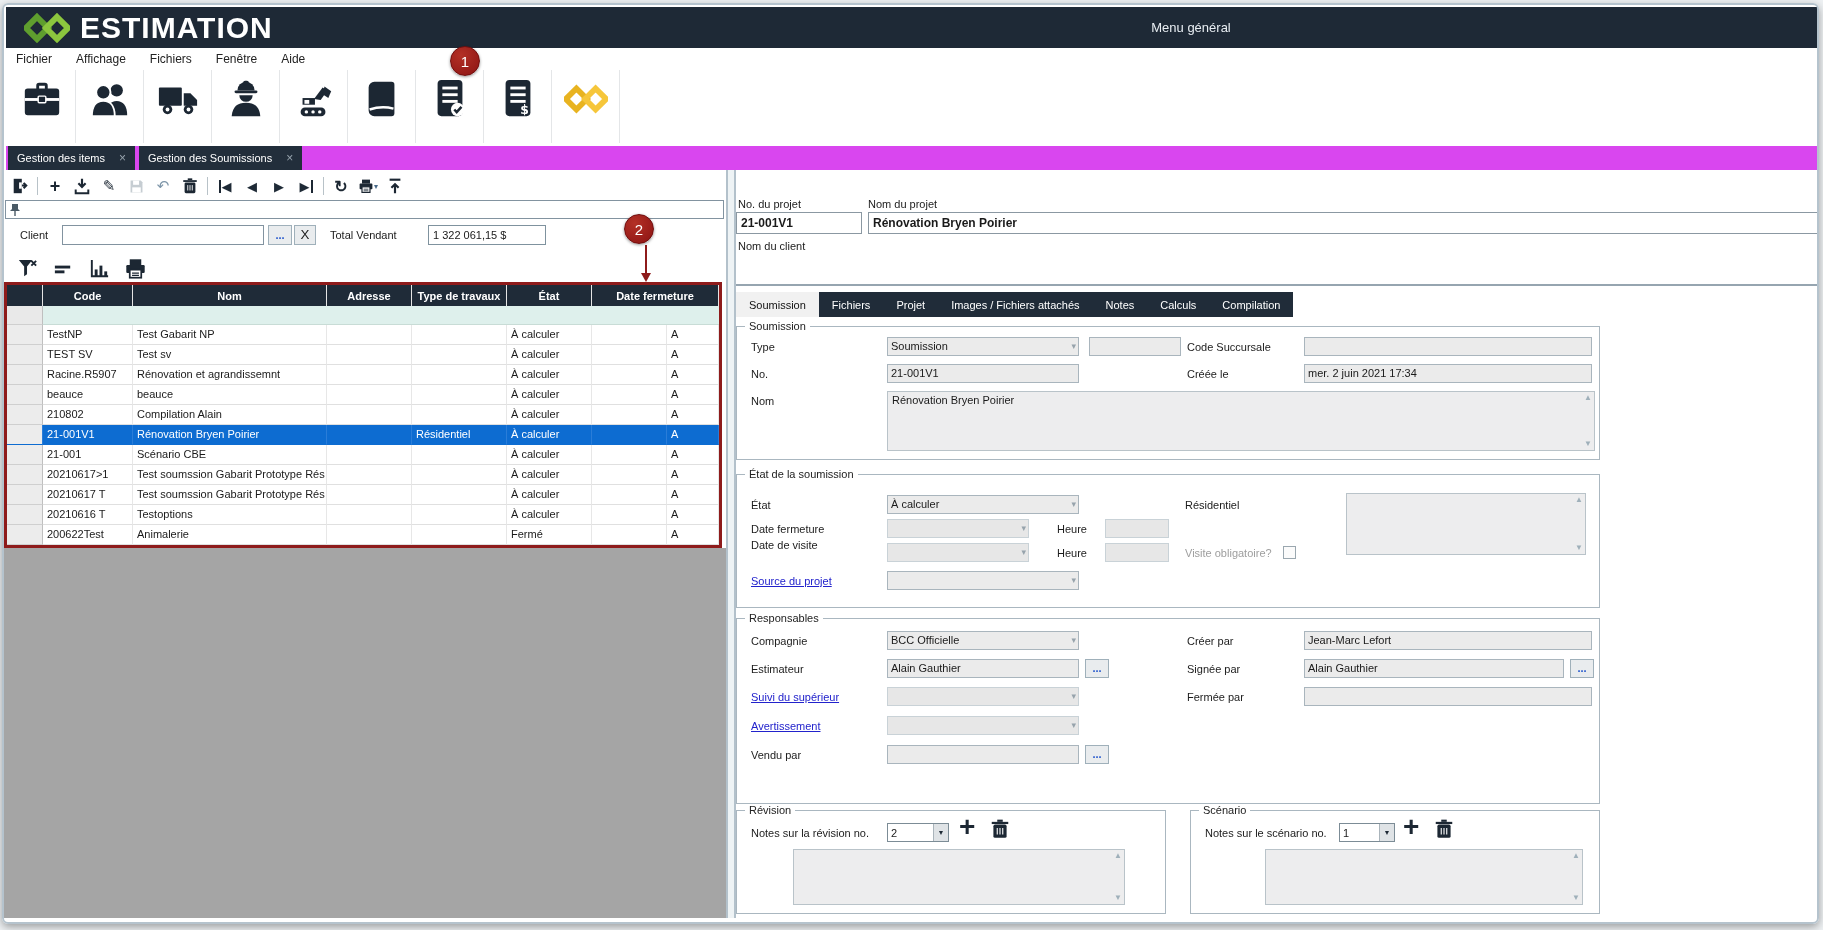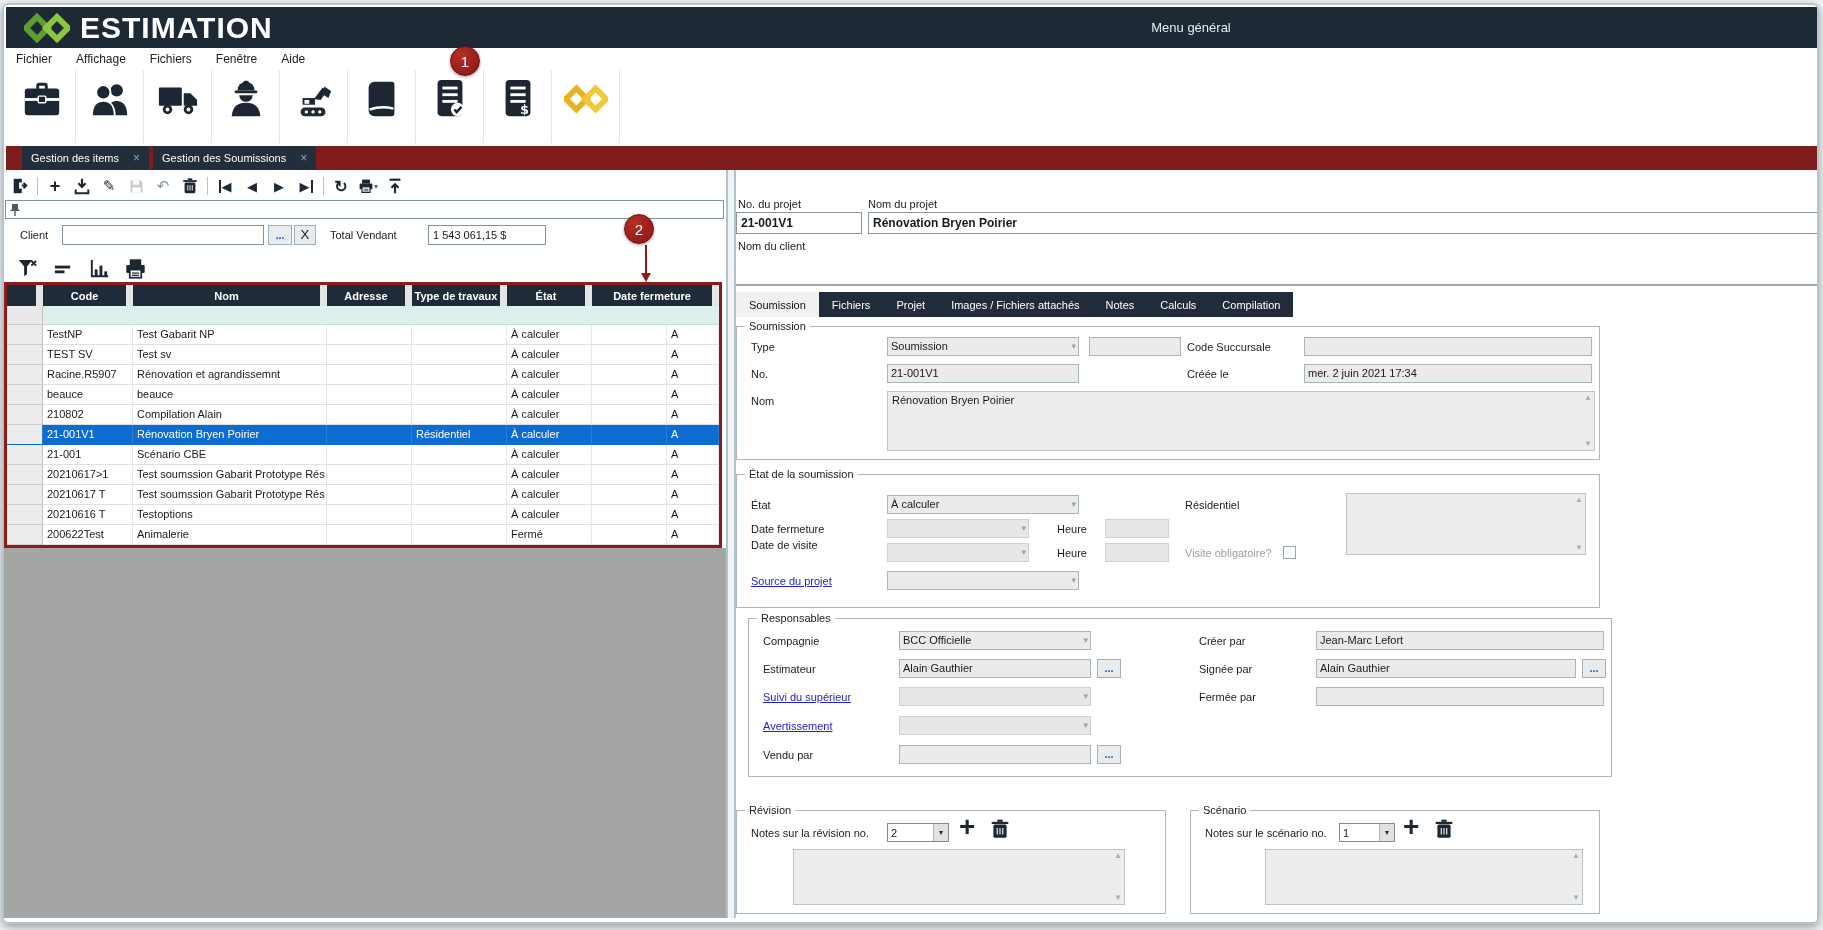--- a/index.html
+++ b/index.html
@@ -19,21 +19,21 @@
 #toolbar{position:absolute;left:8px;top:70px;height:73px;display:flex;z-index:2}
 .tb-cell{width:68px;height:73px;display:flex;align-items:flex-start;justify-content:center;padding-top:8px;border-right:1px solid #e4e6e8;cursor:pointer}
 .tb-cell svg{width:42px;height:42px}
 
 .badge{position:absolute;width:30px;height:30px;border-radius:50%;background:radial-gradient(circle at 35% 30%,#b33026,#8c1313);color:#fff;font-size:15px;display:flex;align-items:center;justify-content:center;border:1px solid #6f0e0e;box-shadow:0 1px 3px rgba(0,0,0,.4);z-index:45}
 #badge1{left:450px;top:46px}
 #badge2{left:624px;top:214px}
 #arrow2-line{position:absolute;left:645px;top:245px;width:2px;height:28px;background:#8e1b1b;z-index:45}
 #arrow2-head{position:absolute;left:641px;top:273px;width:0;height:0;border-left:5px solid transparent;border-right:5px solid transparent;border-top:9px solid #8e1b1b;z-index:45}
 
-#doctabstrip{position:absolute;left:6px;top:146px;width:1811px;height:24px;background:#7f1d1d;display:flex;align-items:flex-start;padding-left:16px;z-index:2}
+#doctabstrip{position:absolute;left:6px;top:146px;width:1811px;height:24px;background:#d946ef;display:flex;align-items:flex-start;padding-left:2px;z-index:2}
 .doctab{height:24px;background:#222e3b;color:#fff;display:inline-flex;align-items:center;padding:0 9px;margin-right:4px;font-size:11px;cursor:pointer}
 .doctab .closex{color:#97a3ad;margin-left:14px;font-size:12px;cursor:pointer}
 
 #leftpanel{position:absolute;left:4px;top:170px;width:722px;height:748px;background:#fff;z-index:2}
 #navtb{position:absolute;left:6px;top:4px;height:24px;display:flex;align-items:center;gap:7px}
 .nav-ic{display:inline-flex;align-items:center;justify-content:center;width:20px;height:20px;cursor:pointer}
 .navglyph{color:#1e2a36;font-size:13px;line-height:13px}
 .nav-sep{width:1px;height:18px;background:#b8c2c8}
 #searchbox{position:absolute;left:1px;top:30px;width:719px;height:19px;border:1px solid #8293a0;background:#fff;display:flex;align-items:center;padding:0 3px}
 #searchbox input{flex:1;border:0;outline:0;font:11px "Liberation Sans",sans-serif;color:#333;background:transparent}
@@ -43,21 +43,21 @@
 #clientdots{position:absolute;left:264px;top:55px;width:24px;height:20px;line-height:16px}
 #clientx{position:absolute;left:290px;top:55px;width:22px;height:20px;background:#e9ecee;border:1px solid #9fb0ba;text-align:center;line-height:18px;cursor:pointer;color:#222}
 #totallbl{position:absolute;left:326px;top:59px}
 #totalbox{position:absolute;left:424px;top:55px;width:118px;height:20px;border:1px solid #7f929e;background:#fff;line-height:18px;padding:0 4px}
 #filtertb{position:absolute;left:12px;top:84px;height:28px;display:flex;align-items:center;gap:13px}
 .flt-ic{display:inline-flex;align-items:center;justify-content:center;cursor:pointer}
 
 #redrect{position:absolute;left:0;top:112px;width:718px;height:266px;border:3px solid #8e1b1b;z-index:30;pointer-events:none}
 #grid{position:absolute;left:3px;top:115px;width:712px;z-index:5}
 .g-head{display:grid;grid-template-columns:36px 90px 194px 85px 95px 85px 127px;height:21px;background:#1f2b38;color:#fff;font-weight:bold}
-.g-head .th{display:flex;align-items:center;justify-content:center;border-right:7px solid #e5e5e5;overflow:hidden;white-space:nowrap;cursor:pointer}
+.g-head .th{display:flex;align-items:center;justify-content:center;border-right:1px solid #e5e5e5;overflow:hidden;white-space:nowrap;cursor:pointer}
 .g-filter{display:grid;grid-template-columns:36px 676px;height:19px}
 .g-filter .hcell{background:#e9e9e9;border-right:1px solid #bfbfbf;border-bottom:1px solid #cfcfcf}
 .g-filter .fcell{background:#def0ec;border-bottom:1px solid #c8dcd6}
 .g-row{display:grid;grid-template-columns:36px 90px 194px 85px 95px 85px 75px 52px;height:20px;background:#fff}
 .g-row .td{padding:3px 0 0 4px;border-right:1px solid #e7e7e7;border-bottom:1px solid #e0e0e0;overflow:hidden;white-space:nowrap}
 .g-row .handle{background:#ececec;border-right:1px solid #bfbfbf;border-bottom:1px solid #cfcfcf}
 .g-row.sel .td{background:#0d6cd1;color:#fff;border-right-color:#2a7dd8;border-bottom-color:#0d6cd1}
 .g-row.sel .handle{background:#ececec}
 #graybottom{position:absolute;left:0;top:378px;width:722px;height:370px;background:#a5a5a5}
 
@@ -295,21 +295,21 @@
           <rect x="5.3" y="8" width="1.4" height="5" fill="#4a5a66"></rect>
         </svg>
     </span>
   </div>
 
   <span class="lbl" id="clientlbl">Client</span>
   <input id="clientinput" style="">
   <button class="btn-dots" id="clientdots">...</button>
   <button id="clientx">X</button>
   <span class="lbl" id="totallbl">Total Vendant</span>
-  <div id="totalbox">1 543 061,15 $</div>
+  <div id="totalbox">1 322 061,15 $</div>
 
   <div id="filtertb">
       <span class="flt-ic">
         <svg width="23" height="23" viewBox="0 0 24 24">
           <path d="M3 3 h14 l-5.5 7 v8 l-3 2 v-10 z" fill="#1c2733"></path>
           <path d="M16 4 l5 5 M21 4 l-5 5" stroke="#1c2733" stroke-width="2"></path>
         </svg>
       </span>
       <span class="flt-ic">
         <svg width="23" height="23" viewBox="0 0 24 24">
@@ -515,21 +515,21 @@
     <span class="lbl" style="left:14px;top:64px">Date de visite</span>
     <div class="tb dd dis" style="left:150px;top:68px;width:142px"><span></span><span class="arw">▾</span></div>
     <span class="lbl" style="left:320px;top:72px">Heure</span>
     <div class="tb dis" style="left:368px;top:68px;width:64px"></div>
     <span class="lbl gray" style="left:448px;top:72px">Visite obligatoire?</span>
     <div class="checkbox" style="left:546px;top:71px"></div>
     <span class="link" style="left:14px;top:100px">Source du projet</span>
     <div class="tb dd" style="left:150px;top:96px;width:192px"><span></span><span class="arw">▾</span></div>
   </div>
 
-  <div class="fs" style="left:12px;top:448px;width:864px;height:159px">
+  <div class="fs" style="left:0;top:448px;width:864px;height:186px">
     <span class="lg">Responsables</span>
     <span class="lbl" style="left:14px;top:16px">Compagnie</span>
     <div class="tb dd" style="left:150px;top:12px;width:192px"><span>BCC Officielle</span><span class="arw">▾</span></div>
     <span class="lbl" style="left:450px;top:16px">Créer par</span>
     <div class="tb" style="left:567px;top:12px;width:288px">Jean-Marc Lefort</div>
     <span class="lbl" style="left:14px;top:44px">Estimateur</span>
     <div class="tb" style="left:150px;top:40px;width:192px">Alain Gauthier</div>
     <button class="btn-dots dotsbtn" style="left:348px;top:40px">...</button>
     <span class="lbl" style="left:450px;top:44px">Signée par</span>
     <div class="tb" style="left:567px;top:40px;width:260px">Alain Gauthier</div>

